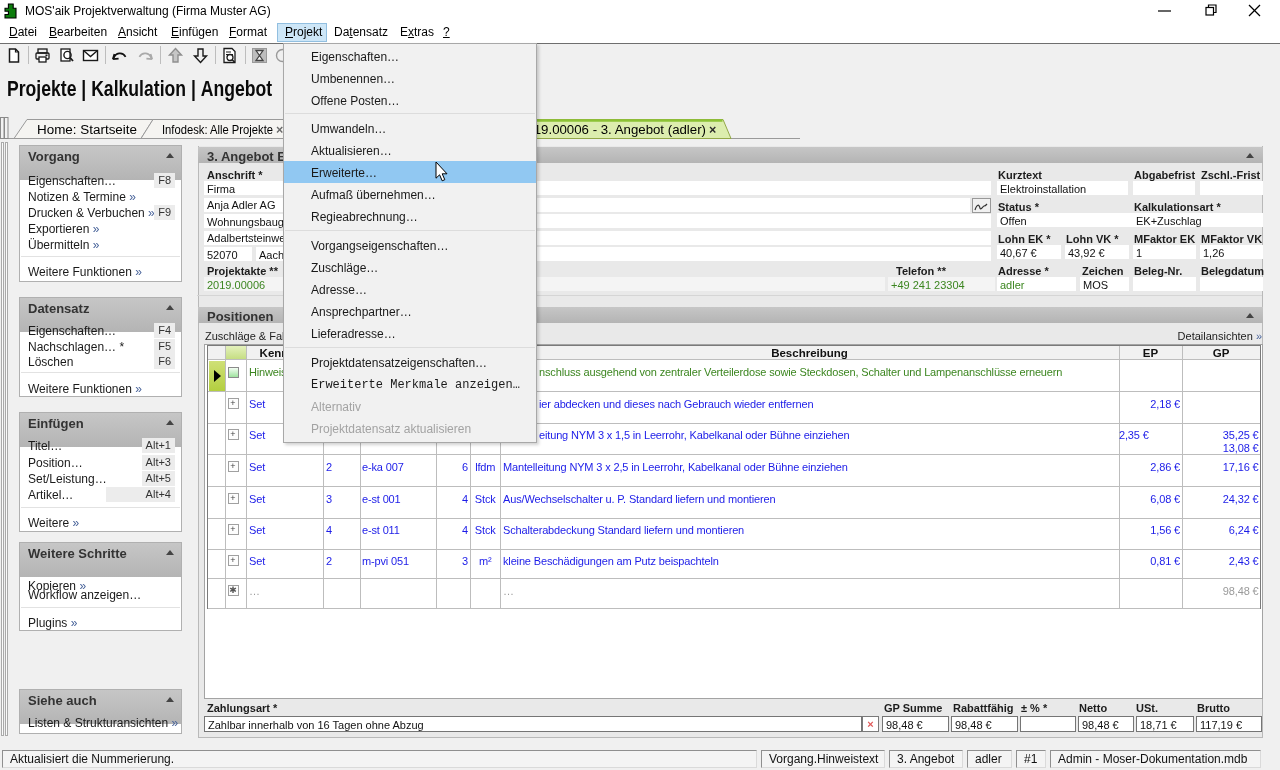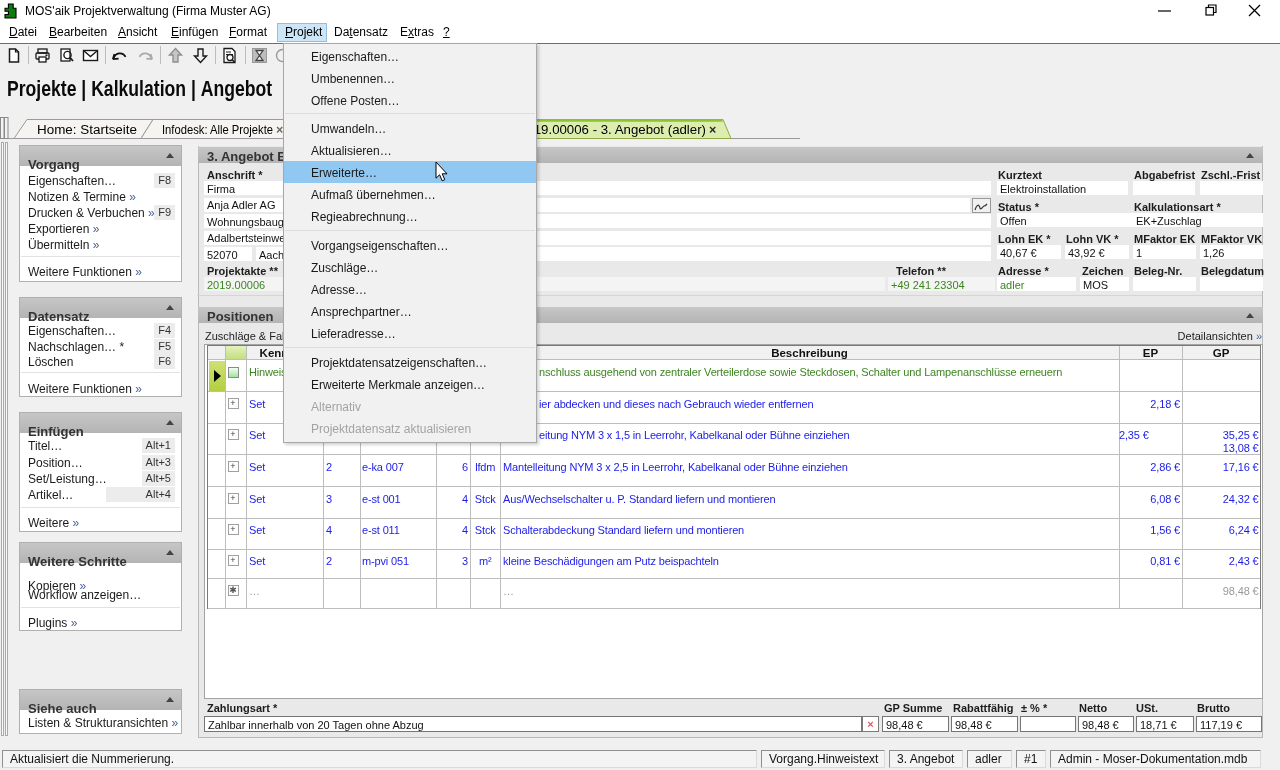--- a/index.html
+++ b/index.html
@@ -6,21 +6,21 @@
 html,body { width:1280px; height:770px; overflow:hidden; }
 body { font-family:"Liberation Sans", sans-serif; background:#f0f0f0; position:relative; color:#000; }
 .abs { position:absolute; }
 .nw { white-space:nowrap; }
 .lbl { position:absolute; font-size:11px; font-weight:bold; color:#1c1c1c; white-space:nowrap; }
 .fld { position:absolute; background:#fff; height:14px; font-size:11px; color:#111; padding:1.5px 0 0 3px; white-space:nowrap; overflow:hidden; }
 .ro  { background:#f4f4f4; }
 .grn { color:#3c8620; }
 .blu { color:#1c1ce8; }
 .panel { position:absolute; left:19px; width:163px; background:#fff; border:1px solid #b0b0b0; }
-.phead { position:absolute; left:0; top:0; right:0; height:20px; background:linear-gradient(#c6c6c6,#b4b4b4); font-size:13px; font-weight:bold; color:#333; padding:11px 0 0 8px; }
+.phead { position:absolute; left:0; top:0; right:0; height:34px; background:linear-gradient(#c6c6c6,#b4b4b4); font-size:13px; font-weight:bold; color:#333; padding:3px 0 0 8px; }
 .parr { position:absolute; right:7px; top:7px; width:0; height:0; border-left:4px solid transparent; border-right:4px solid transparent; border-bottom:5px solid #444; }
 .pitem { position:absolute; left:8px; font-size:12px; color:#1a1a1a; white-space:nowrap; }
 .psep { position:absolute; left:1px; right:1px; height:1px; background:#e2e2e2; }
 .kbd { position:absolute; font-size:11px; color:#333; background:#ececec; padding:1px 4px 2px 4px; }
 .gg { color:#48639a; }
 .mitem { position:absolute; left:28px; font-size:12px; color:#1a1a1a; white-space:nowrap; }
 .mdis { color:#a3a3a3; }
 .msep { position:absolute; left:2px; right:2px; height:1px; background:#dcdcdc; }
 .vline { position:absolute; width:1px; background:#bdbdbd; }
 .hline { position:absolute; height:1px; background:#bdbdbd; }
@@ -329,21 +329,21 @@
 <div class="cell blu" style="left:470.5px;top:555px;width:29.5px;text-align:center;">m²</div>
 <div class="cell blu" style="left:503px;top:555px;">kleine Beschädigungen am Putz beispachteln</div>
 <div class="cell blu" style="left:1119px;top:555px;width:61px;text-align:right;">0,81 €</div>
 <div class="cell blu" style="left:1182px;top:555px;width:76.5px;text-align:right;">2,43 €</div>
 <div class="xbox" style="left:227.5px;top:584.5px;color:#555;">✱</div>
 <div class="cell " style="left:249px;top:584.5px;color:#9a9a9a;">…</div>
 <div class="cell " style="left:503px;top:584.5px;color:#9a9a9a;">…</div>
 <div class="cell " style="left:1182px;top:584.5px;width:76.5px;text-align:right;color:#9a9a9a;">98,48 €</div>
 
 <div class="lbl" style="left:207px;top:702px;">Zahlungsart *</div>
-<div class="fld" style="left:204px;top:716px;width:658px;height:16px;border:1px solid #757575;">Zahlbar innerhalb von 20 Tagen ohne Abzug</div>
+<div class="fld" style="left:204px;top:716px;width:658px;height:16px;border:1px solid #757575;">Zahlbar innerhalb von 16 Tagen ohne Abzug</div>
 <div class="abs" style="left:862px;top:716px;width:17px;height:16px;font-size:11px;font-weight:bold;color:#e05858;border:1px solid #7a7a7a;background:#fff;text-align:center;line-height:14px;">×</div>
 <div class="lbl" style="left:884px;top:702px;">GP Summe</div>
 <div class="lbl" style="left:953px;top:702px;">Rabattfähig</div>
 <div class="lbl" style="left:1021px;top:702px;">± % *</div>
 <div class="lbl" style="left:1079px;top:702px;">Netto</div>
 <div class="lbl" style="left:1136px;top:702px;">USt.</div>
 <div class="lbl" style="left:1197px;top:702px;">Brutto</div>
 <div class="fld" style="left:882px;top:716px;width:67px;height:16px;border:1px solid #757575;">98,48 €</div>
 <div class="fld" style="left:951px;top:716px;width:67px;height:16px;border:1px solid #757575;">98,48 €</div>
 <div class="fld" style="left:1020px;top:716px;width:56px;height:16px;border:1px solid #757575;"></div>
@@ -372,20 +372,20 @@
   <div class="mitem" style="top:145px;">Aufmaß übernehmen…</div>
   <div class="mitem" style="top:167px;">Regieabrechnung…</div>
   <div class="msep" style="top:187px;"></div>
   <div class="mitem" style="top:196px;">Vorgangseigenschaften…</div>
   <div class="mitem" style="top:218px;">Zuschläge…</div>
   <div class="mitem" style="top:240px;">Adresse…</div>
   <div class="mitem" style="top:262px;">Ansprechpartner…</div>
   <div class="mitem" style="top:284px;">Lieferadresse…</div>
   <div class="msep" style="top:304px;"></div>
   <div class="mitem" style="top:313px;">Projektdatensatzeigenschaften…</div>
-  <div class="mitem" style="top:335px;">Erweiterte Merkmale anzeigen…</div>
+  <div class="mitem" style="top:335px;font-family:Liberation Mono, monospace;">Erweiterte Merkmale anzeigen…</div>
   <div class="mitem mdis" style="top:357px;">Alternativ</div>
   <div class="mitem mdis" style="top:379px;">Projektdatensatz aktualisieren</div>
 </div>
 
 <svg class="abs" style="left:435px;top:161px;z-index:99" width="14" height="21" viewBox="0 0 14 21">
   <polygon points="1,1 1,17.2 4.6,13.8 7.2,19.8 9.8,18.7 7.2,12.8 12,12.8" fill="#fff" stroke="#000" stroke-width="1"></polygon>
 </svg>
 
 </body></html>

